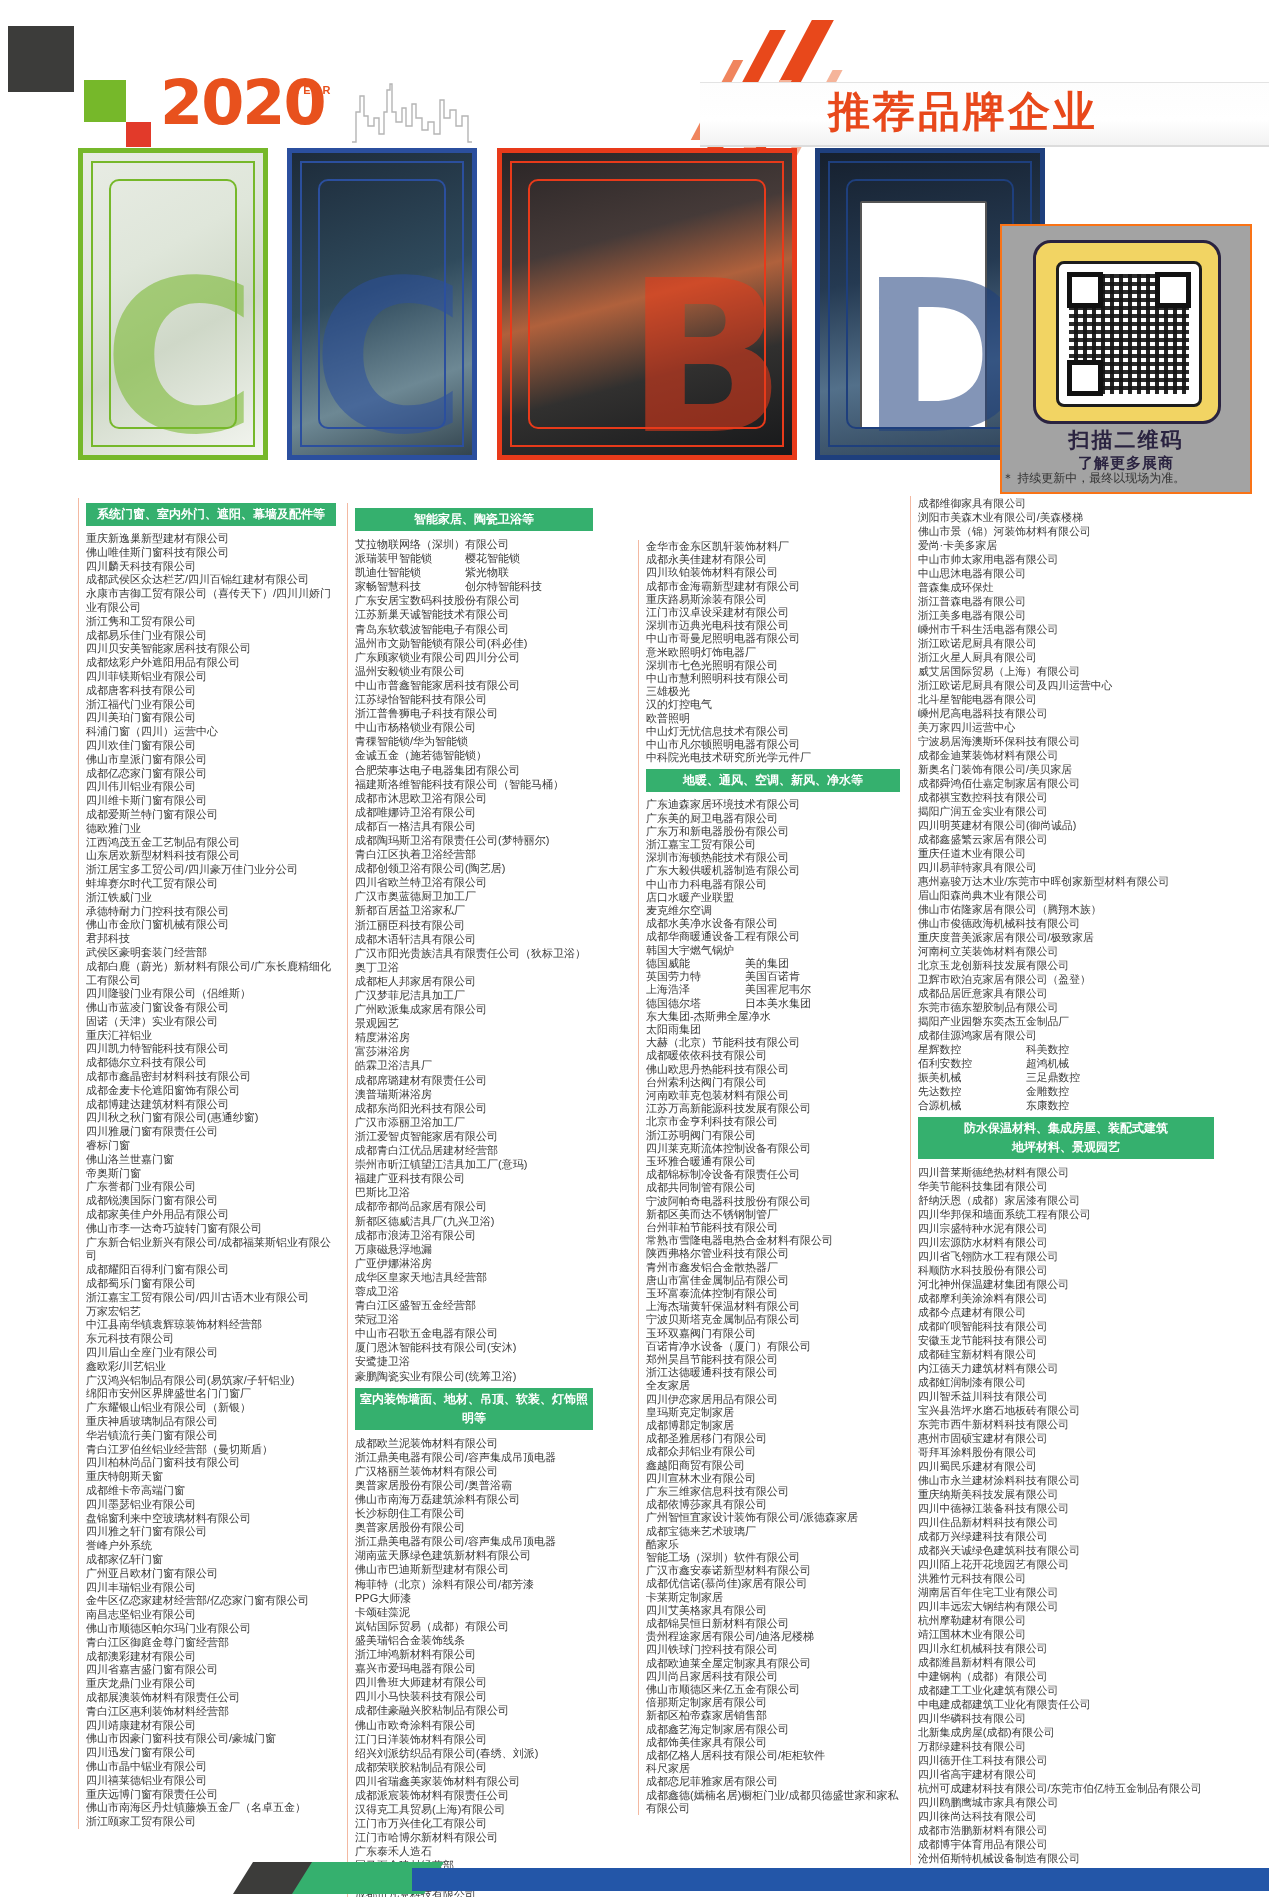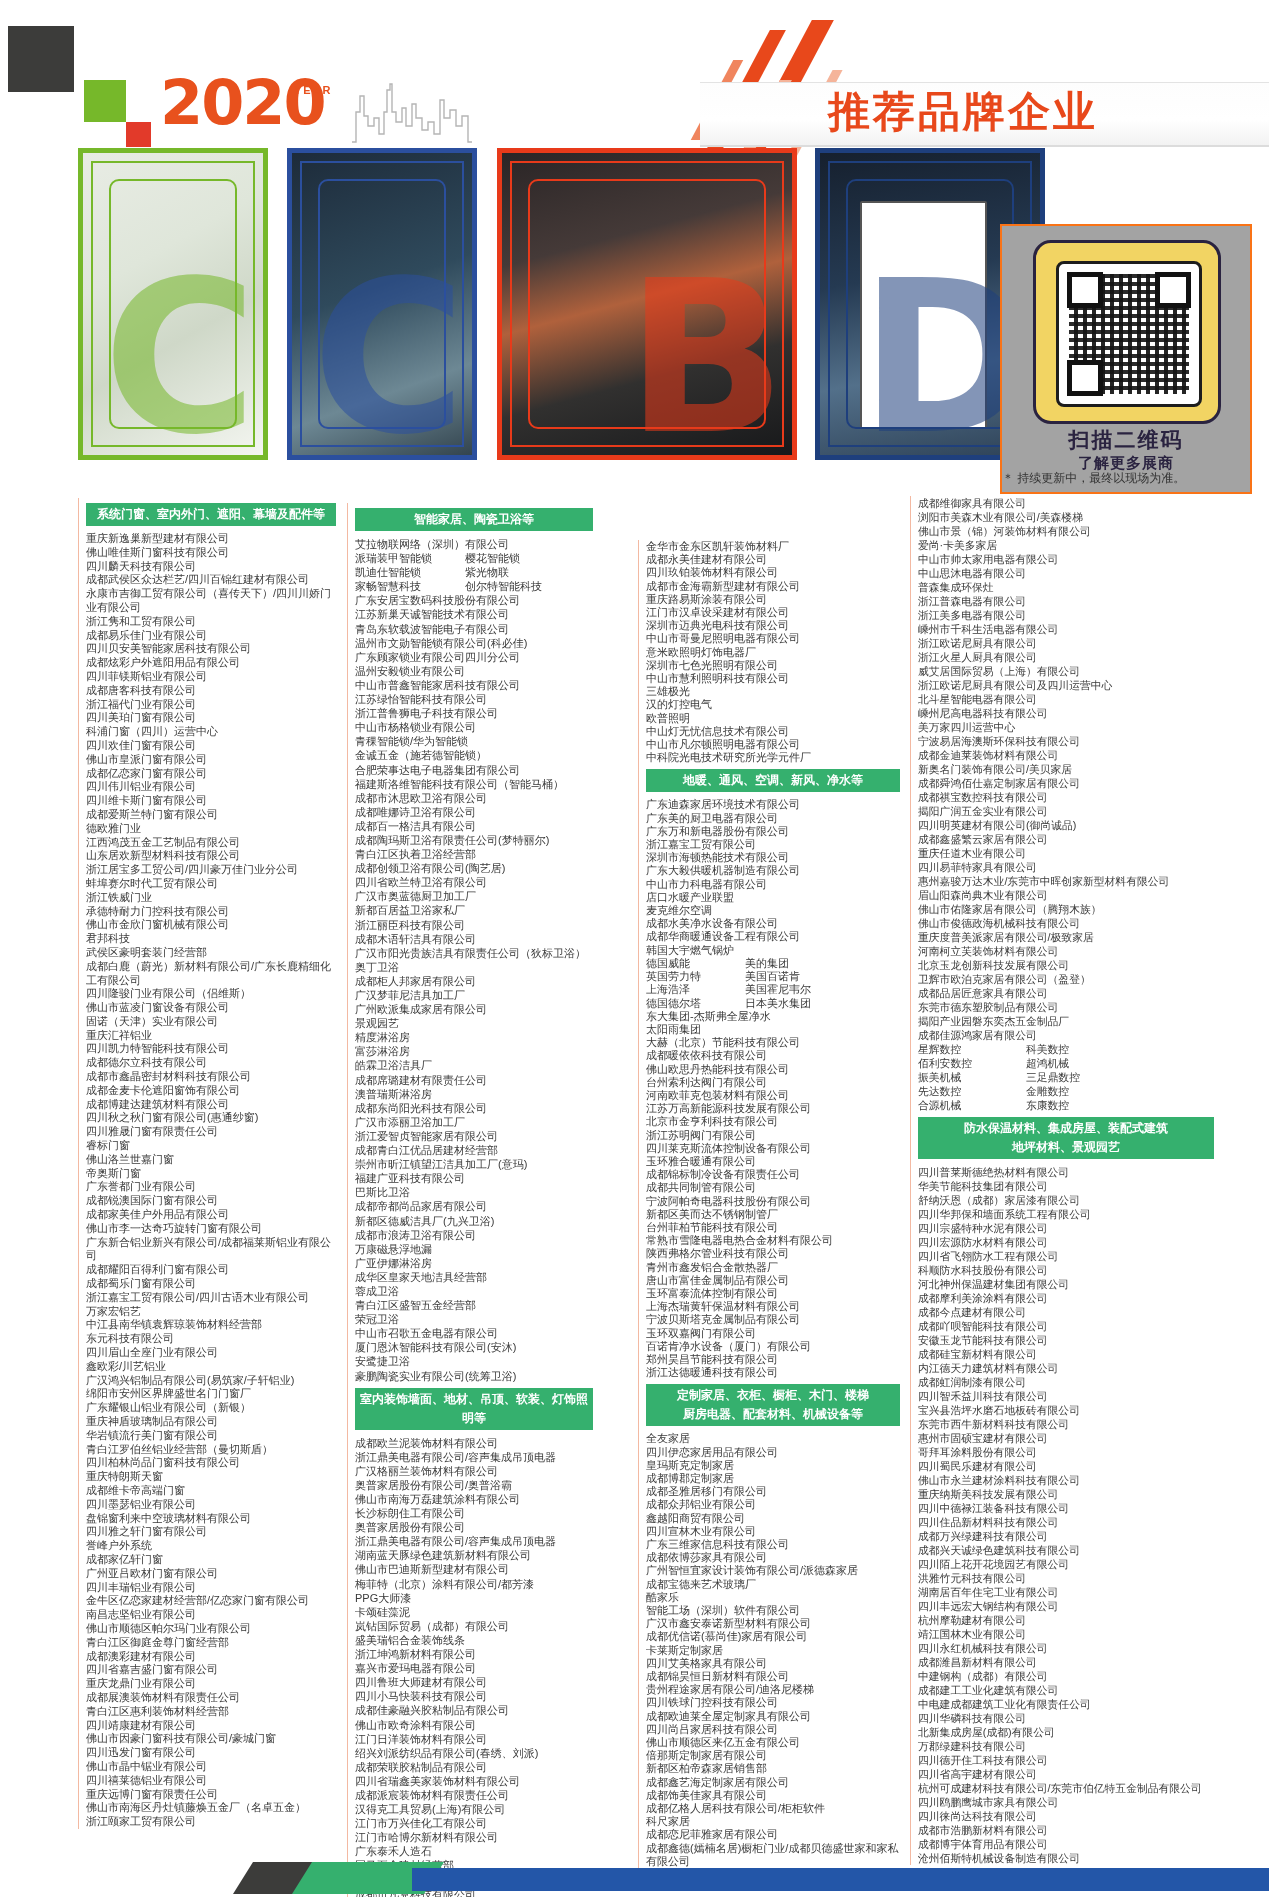--- a/index.html
+++ b/index.html
@@ -386,24 +386,20 @@
     <div class="item">陕西弗格尔管业科技有限公司</div>
     <div class="item">青州市鑫发铝合金散热器厂</div>
     <div class="item">唐山市富佳金属制品有限公司</div>
     <div class="item">玉环富泰流体控制有限公司</div>
     <div class="item">上海杰瑞黄轩保温材料有限公司</div>
     <div class="item">宁波贝斯塔克金属制品有限公司</div>
     <div class="item">玉环双嘉阀门有限公司</div>
     <div class="item">百诺肯净水设备（厦门）有限公司</div>
     <div class="item">郑州昊昌节能科技有限公司</div>
     <div class="item">浙江达德暖通科技有限公司</div>
-    <div class="sec-header">
-      <div>定制家居、衣柜、橱柜、木门、楼梯</div>
-      <div>厨房电器、配套材料、机械设备等</div>
-    </div>
     <div class="item">全友家居</div>
     <div class="item">四川伊恋家居用品有限公司</div>
     <div class="item">皇玛斯克定制家居</div>
     <div class="item">成都博郡定制家居</div>
     <div class="item">成都圣雅居移门有限公司</div>
     <div class="item">成都众邦铝业有限公司</div>
     <div class="item">鑫越阳商贸有限公司</div>
     <div class="item">四川宣林木业有限公司</div>
     <div class="item">广东三维家信息科技有限公司</div>
     <div class="item">成都依博莎家具有限公司</div>

